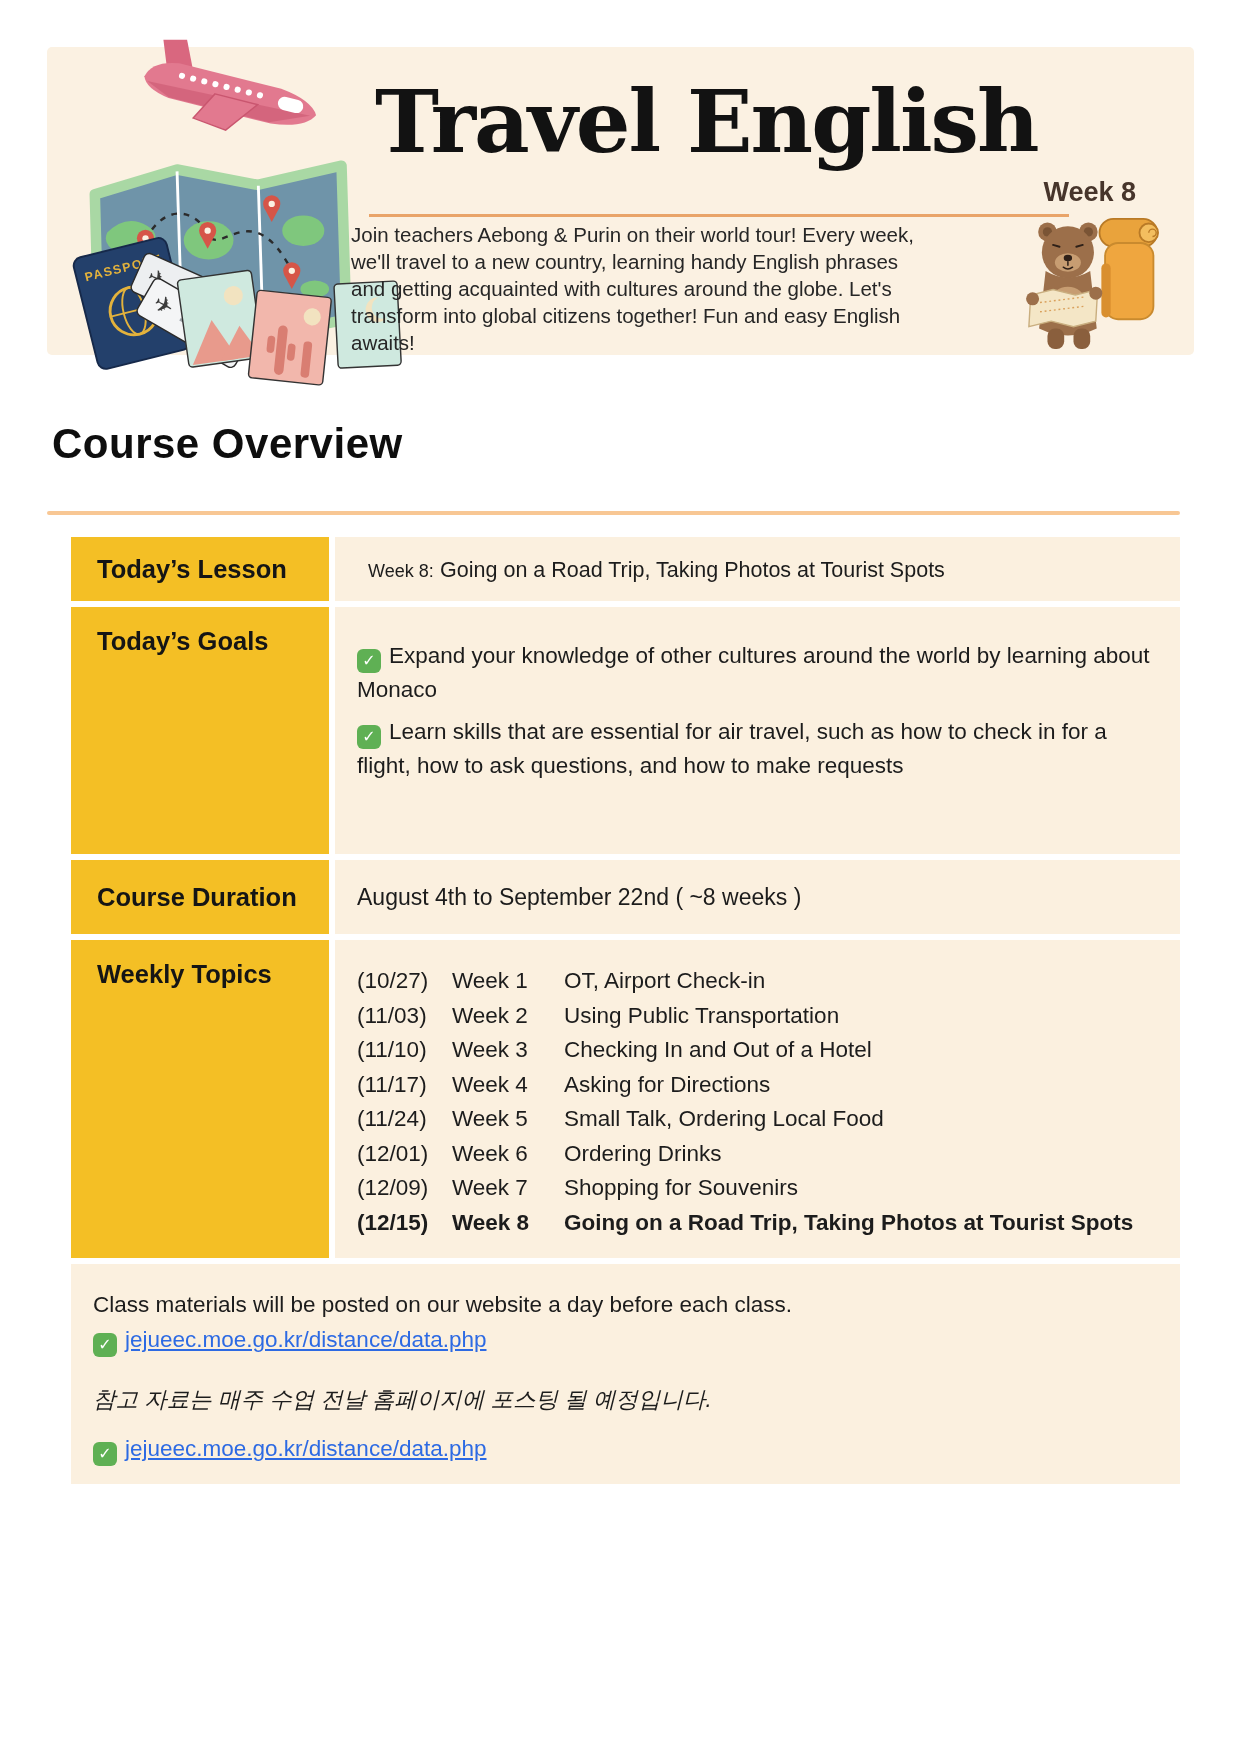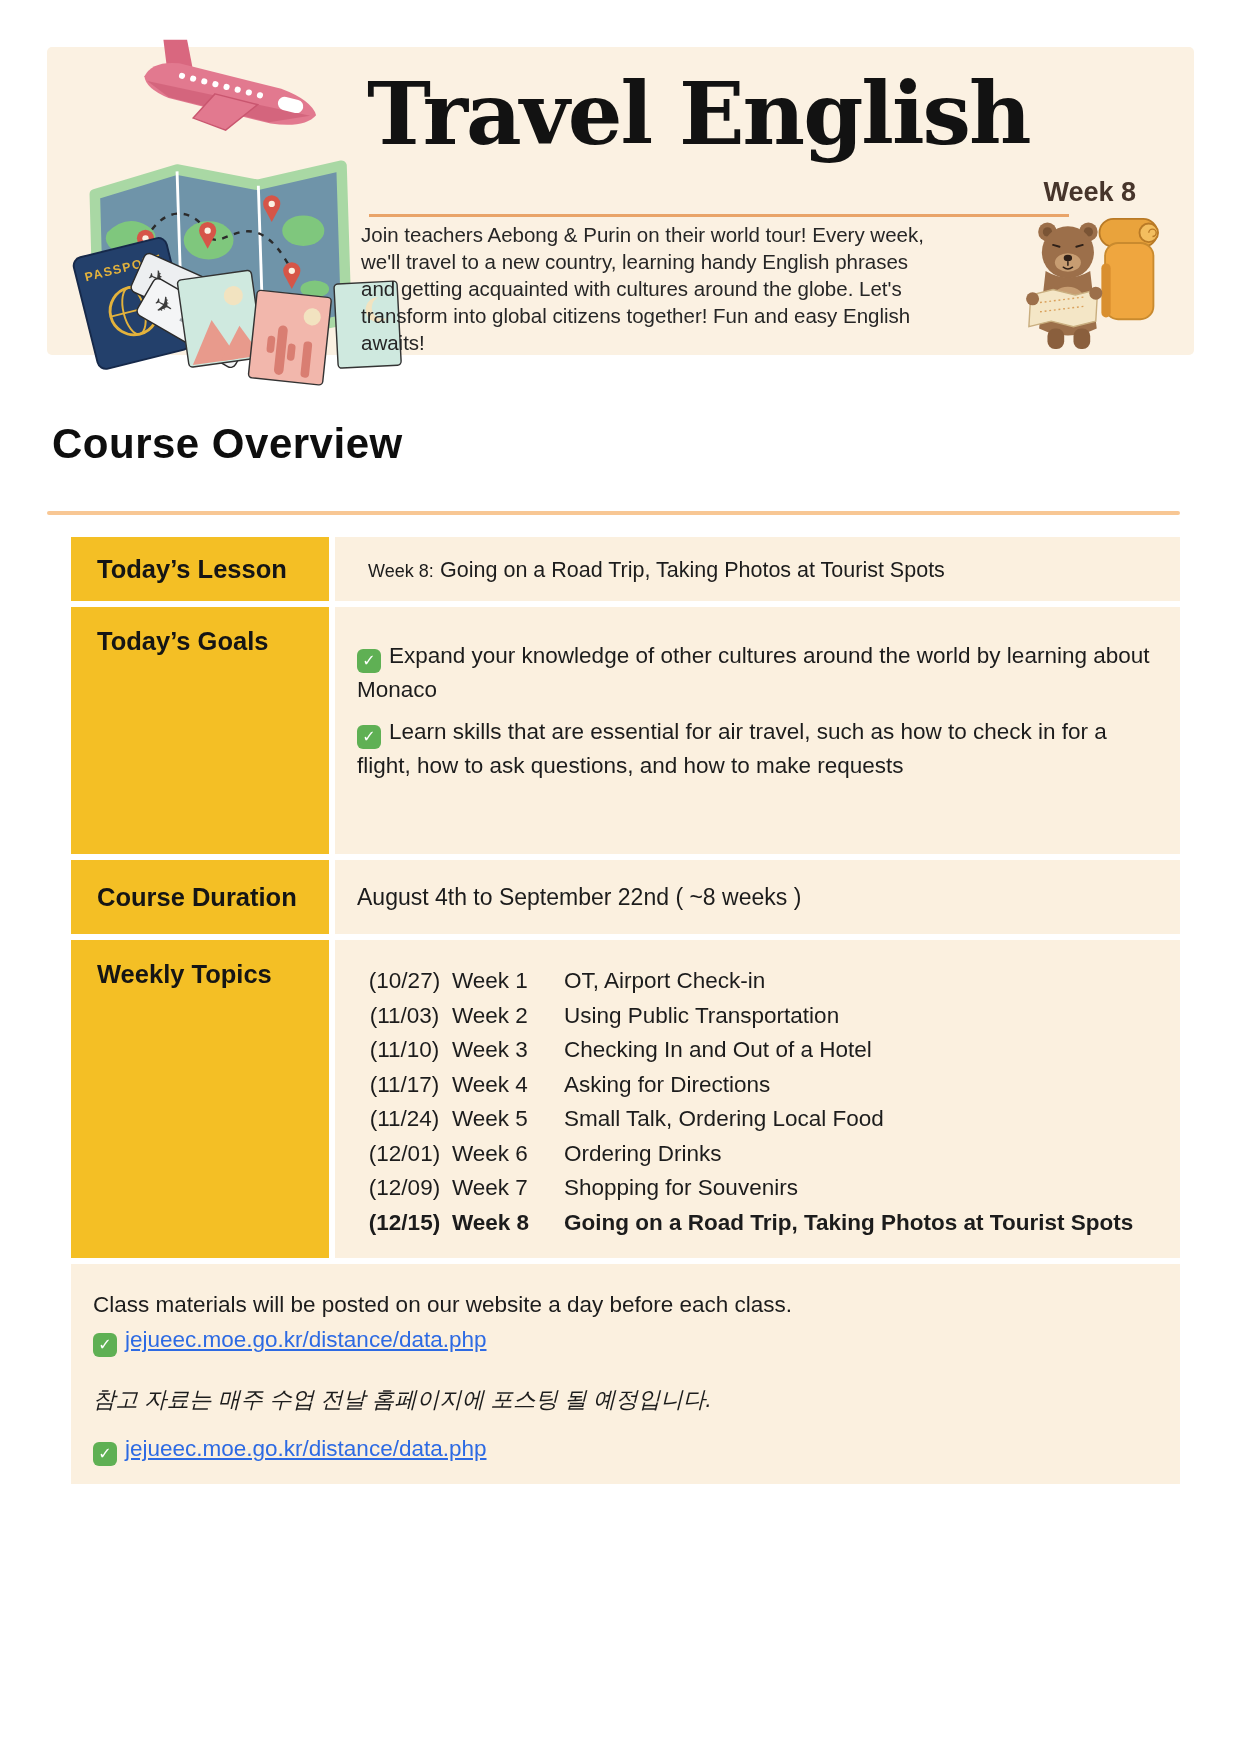--- a/index.html
+++ b/index.html
@@ -4,27 +4,27 @@
 <style>
   html,body{margin:0;padding:0;background:#ffffff;}
   .page{
     position:relative;width:1241px;height:1754px;background:#ffffff;overflow:hidden;
     font-family:"Liberation Sans","DejaVu Sans",sans-serif;color:#1d1d1d;
   }
   
   .hero{position:absolute;left:47px;top:47px;width:1147px;height:308px;background:#FBF1E2;border-radius:5px;}
   .hero-art{position:absolute;left:10px;top:2px;width:330px;height:306px;overflow:visible;}
   .hero-title{
-    position:absolute;left:320px;top:22px;margin:0;
+    position:absolute;left:320px;top:22px;margin:8px;
     font-family:"DejaVu Serif","Liberation Serif",serif;font-weight:900;
     font-size:86px;line-height:1.05;color:#121212;letter-spacing:-2px;white-space:nowrap;
   }
   .hero-week{position:absolute;right:58px;top:130px;font-size:27px;font-weight:700;color:#47352B;}
   .hero-divider{position:absolute;left:322px;top:167px;width:700px;height:3px;background:#E9A469;}
-  .hero-desc{position:absolute;left:314px;top:174px;width:584px;margin:0;font-size:20.5px;line-height:27px;color:#262626;}
+  .hero-desc{position:absolute;left:304px;top:174px;width:584px;margin:0;font-size:20.5px;line-height:27px;color:#262626;}
   .bear-art{position:absolute;right:22px;bottom:2px;width:158px;height:140px;}
   
   .section-title{position:absolute;left:52px;top:420px;margin:0;font-size:42px;font-weight:800;color:#0e0e0e;letter-spacing:0.5px;}
   .section-divider{position:absolute;left:47px;top:511px;width:1133px;height:4px;background:#F8C794;border-radius:2px;}
   
   .info-table{position:absolute;left:47px;top:537px;width:1133px;display:flex;flex-direction:column;gap:6px;}
   .row{display:flex;gap:6px;padding-left:24px;}
   .row-label{
     width:258px;flex:0 0 258px;box-sizing:border-box;background:#F4BF25;
     padding:20px 12px 18px 26px;font-size:25.5px;font-weight:700;color:#151515;
@@ -41,21 +41,21 @@
   .r4 .row-content{padding-top:24px;}
   .lesson-prefix{font-size:18px;margin-left:11px;}
   .lesson-topic{font-size:21.5px;}
   .goal{margin:0 0 9px 0;line-height:33px;font-size:22.5px;}
   .check{
     display:inline-block;width:24px;height:24px;line-height:24px;border-radius:6px;
     background:#5FB054;color:#ffffff;font-size:16px;font-weight:700;text-align:center;
     vertical-align:-3px;margin-right:8px;
   }
   .wline{display:flex;margin:0;line-height:34.5px;font-size:22.5px;}
-  .wt-date{width:95px;flex:0 0 95px;text-align:center;}
+  .wt-date{width:95px;flex:0 0 95px;}
   .wt-week{width:112px;flex:0 0 112px;}
   .wt-topic{flex:1;}
   .wline-bold{font-weight:700;}
   .mat-p{margin:0;line-height:33px;font-size:22.5px;}
   .mat-intro{margin-bottom:2px;}
   .mat-link1{margin-bottom:26px;}
   .mat-kr{font-style:italic;margin-bottom:16px;}
   .link{color:#2D6AE3;text-decoration:underline;cursor:pointer;}
 </style>
 </head>

